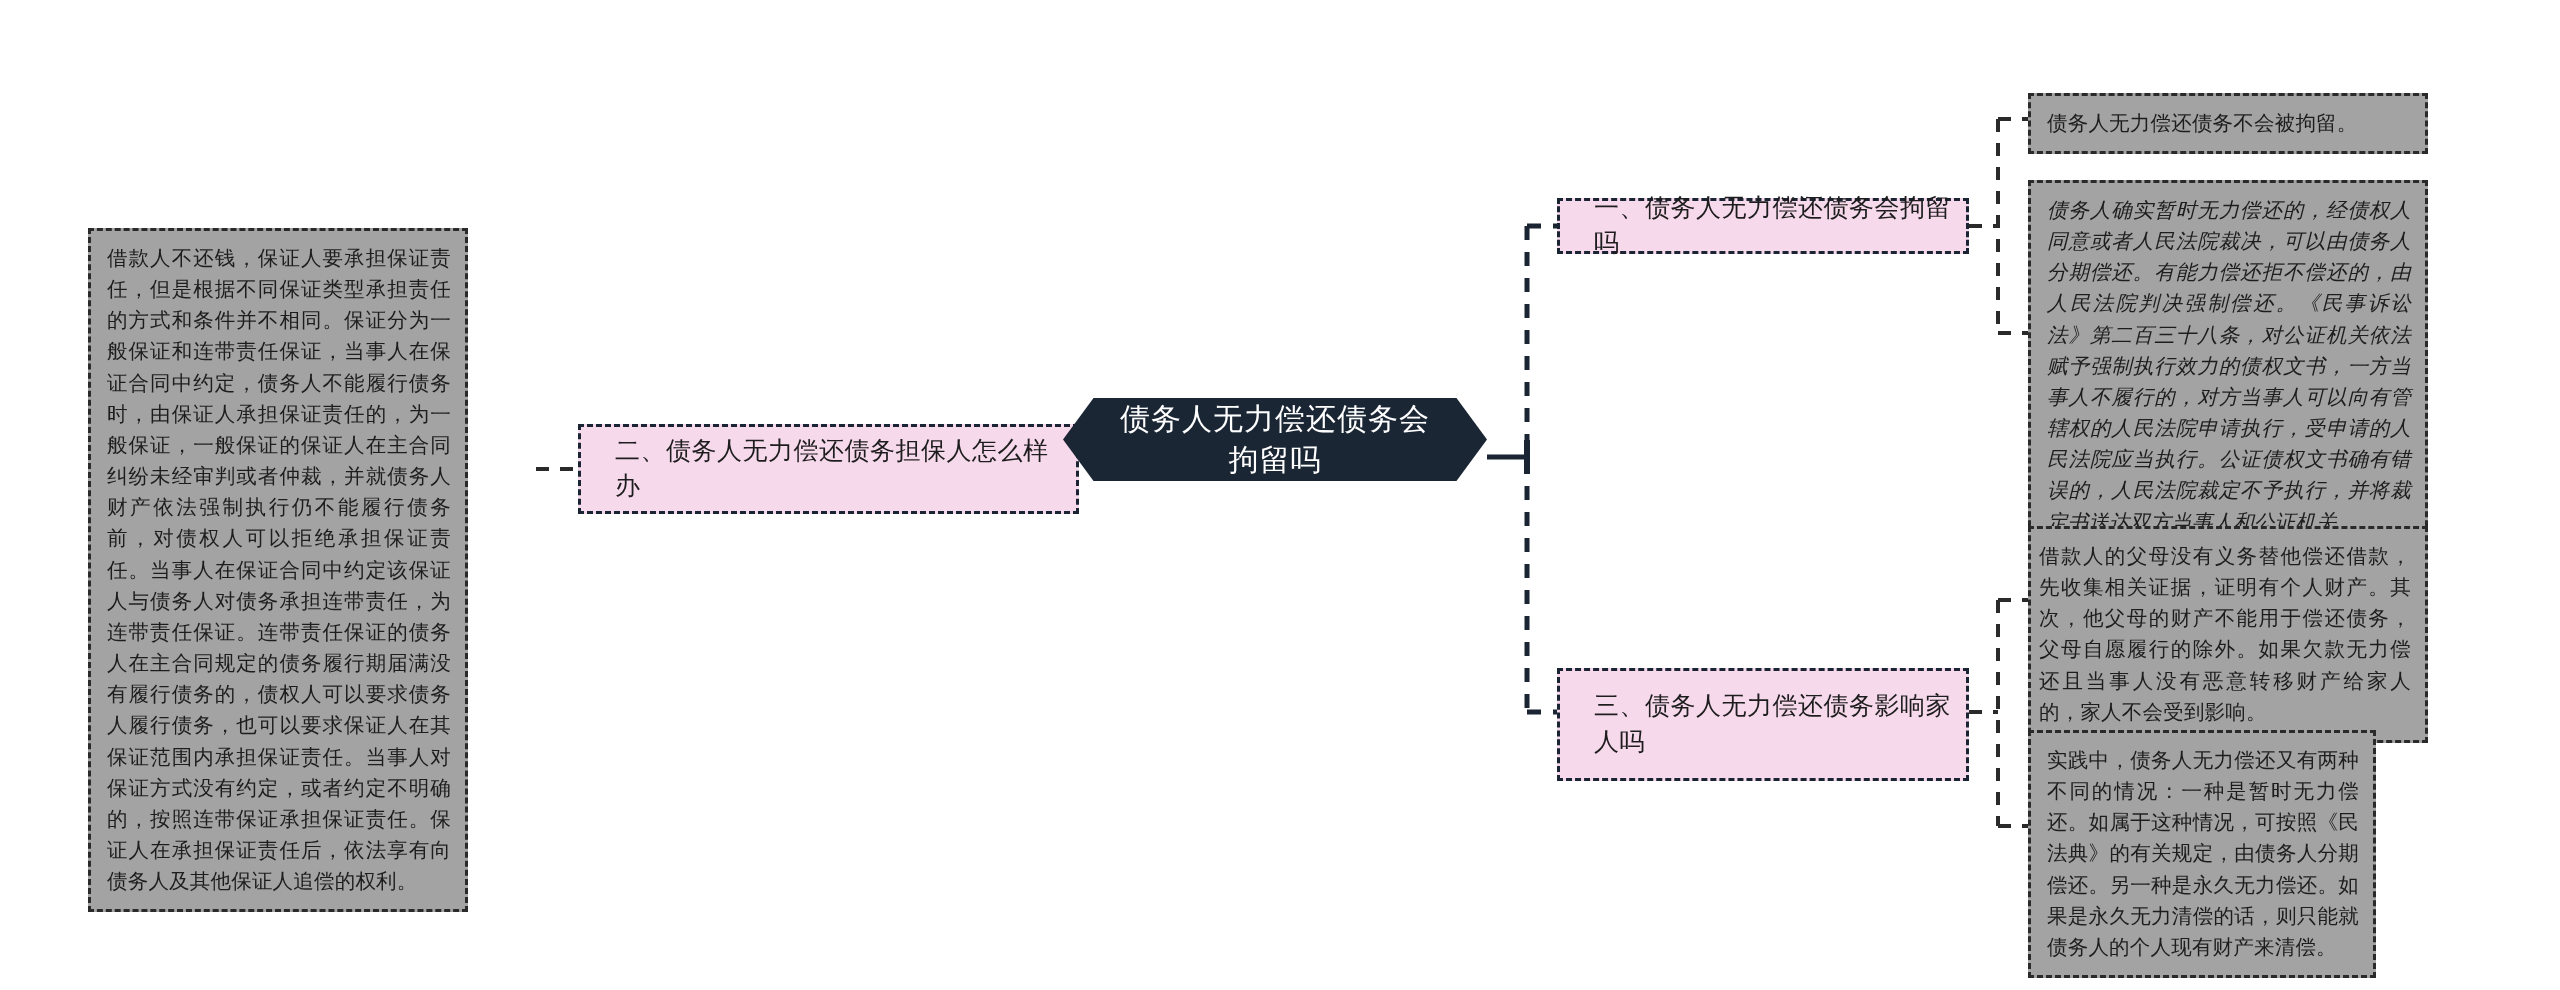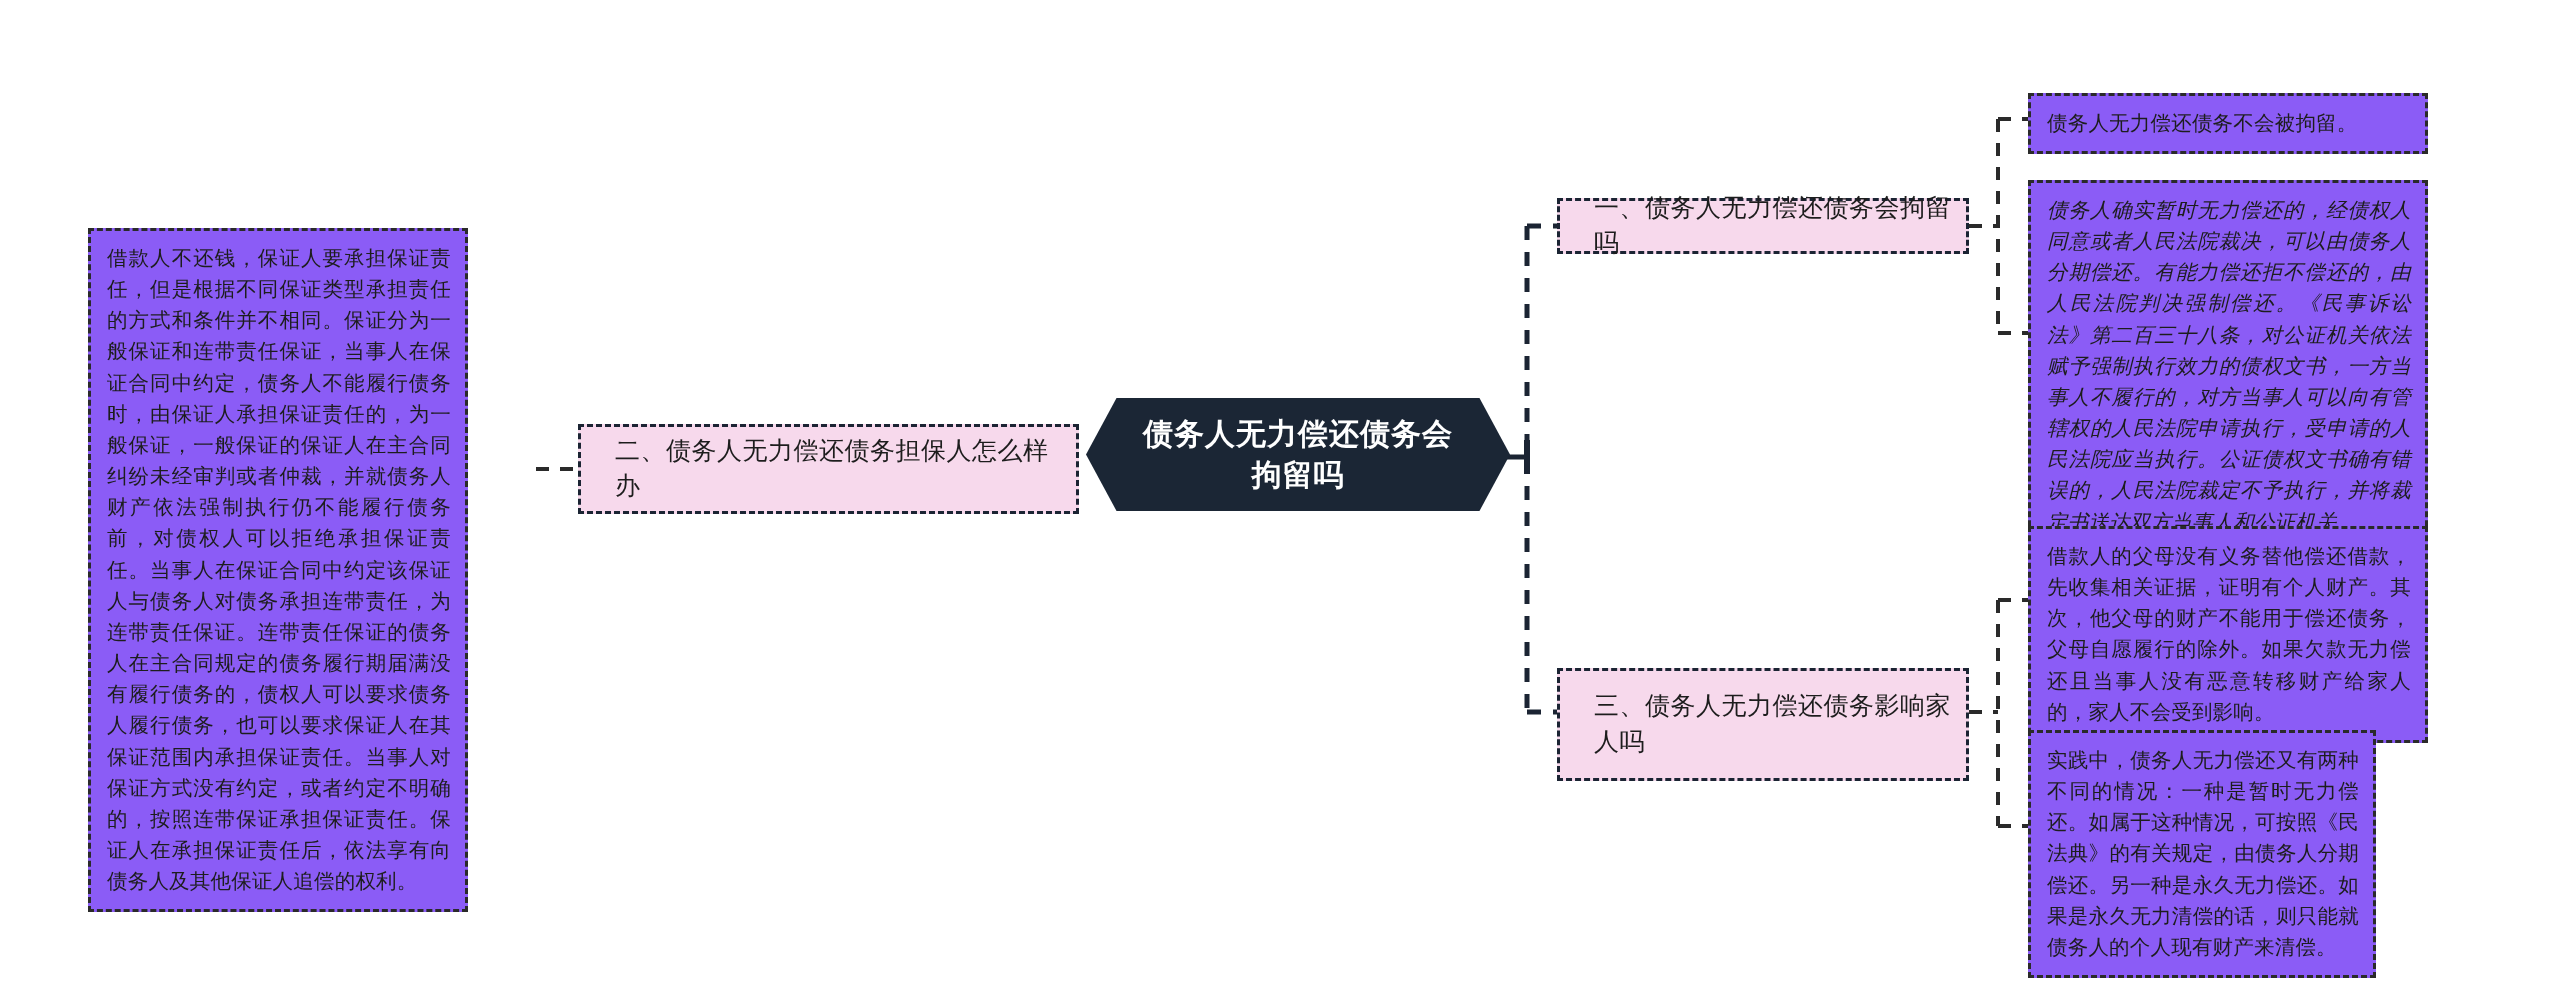--- a/index.html
+++ b/index.html
@@ -44,40 +44,39 @@
     background: #f7d9ec;
     border: 3px dashed #1b2433;
     padding: 10px 14px 12px 34px;
     font-size: 25px;
     line-height: 1.42;
     color: #1d1d1d;
     letter-spacing: 0.5px;
   }
 
   .content-node {
-    background: #8b5cf6;
+    background: #a3a3a3;
     border: 3px dashed #2a2a2a;
     padding: 11px 14px 13px 16px;
     font-size: 20.5px;
     line-height: 1.52;
     color: #1d1d1d;
     letter-spacing: 0.2px;
     text-align: justify;
     text-justify: inter-ideograph;
     display: block;
   }
 
   
   #center-node {
     position: absolute;
-    left: 1086px;
+    left: 1063px;
     top: 398px;
     width: 424px;
-    height: 113px;
-    font-weight: bold;
+    height: 83px;
   }
   #center-node .hex {
     position: absolute;
     left: 0; top: 0;
     width: 100%;
     height: 100%;
     background: #1b2635;
     -webkit-clip-path: polygon(7.2% 0%, 92.8% 0%, 100% 50%, 92.8% 100%, 7.2% 100%, 0% 50%);
     clip-path: polygon(7.2% 0%, 92.8% 0%, 100% 50%, 92.8% 100%, 7.2% 100%, 0% 50%);
   }
@@ -134,20 +133,21 @@
   #right-content-2 {
     left: 2028px;
     top: 180px;
     width: 400px;
     font-style: italic;
   }
   #right-content-3 {
     left: 2028px;
     top: 526px;
     width: 400px;
+    padding-left: 8px;
   }
   #right-content-4 {
     left: 2028px;
     top: 730px;
     width: 348px;
   }
 </style>
 </head>
 <body>
 

